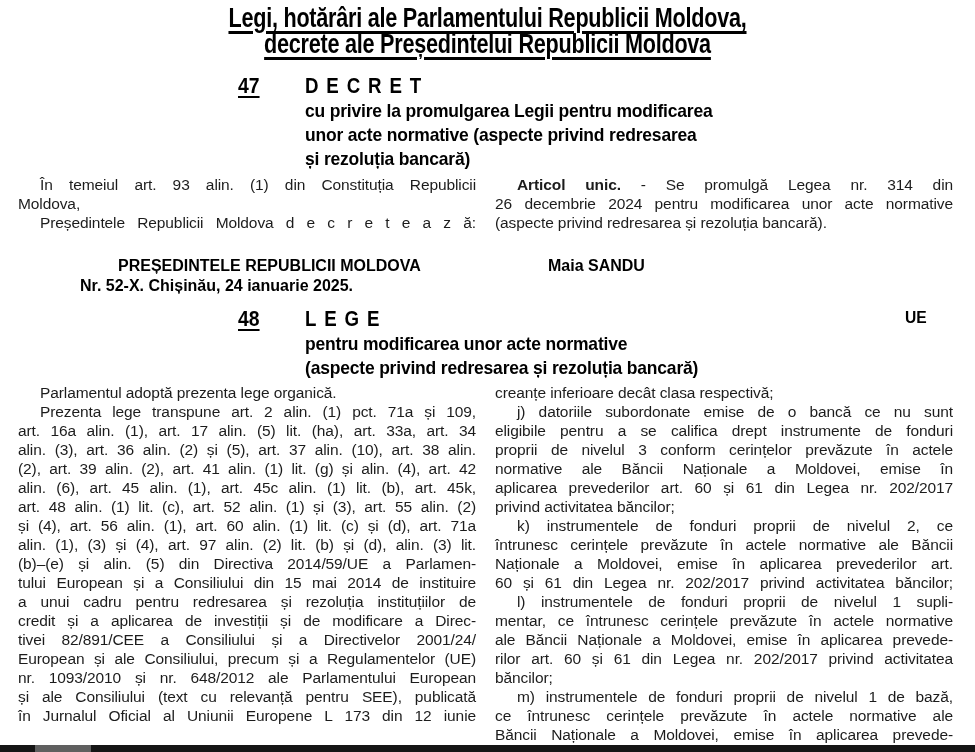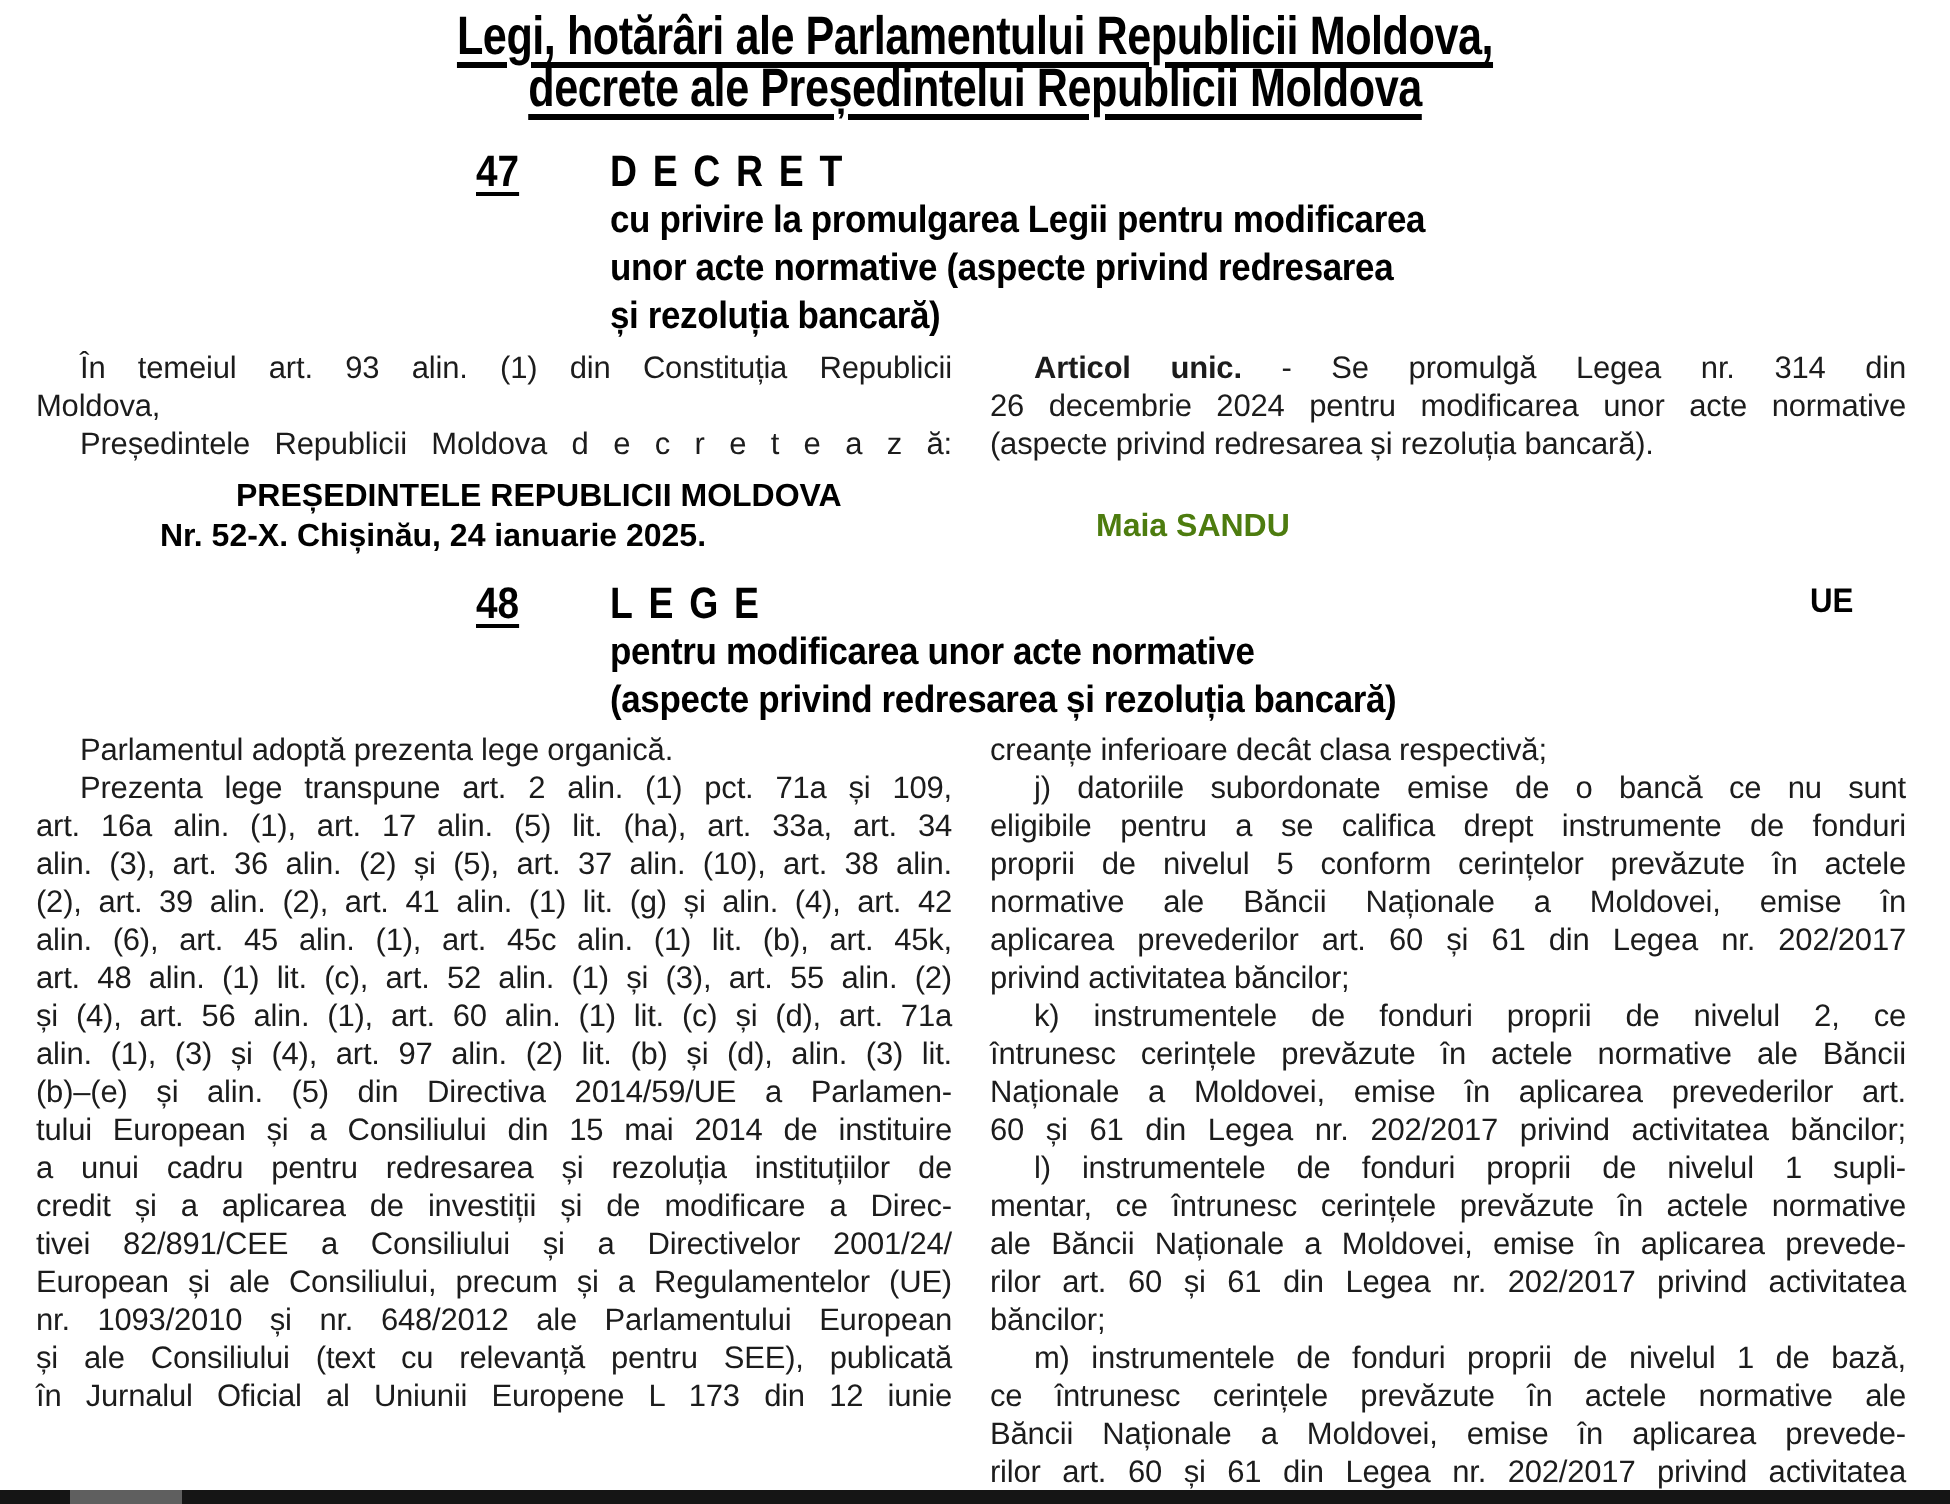--- a/index.html
+++ b/index.html
@@ -62,28 +62,28 @@
     text-align: justify; text-align-last: justify;
     white-space: nowrap; 
     letter-spacing: -0.1px;
   }
   .bodyline { white-space: normal; }
   .bodyline.end { text-align-last: left; }
   .bodyline.ind { text-indent: 22px; }
   .bodyline b { font-weight: bold; }
   .mt4 { margin-top: 4px; }
   
-  .sig-row { position: relative; margin-top: 7px; height: 19px; }
+  .sig-row { position: relative; margin-top: 24px; height: 19px; }
   .sig-left {
     position: absolute; left: 118px; top: 0;
     font-weight: bold; font-size: 16px; line-height: 19px; color: #000;
   }
   .sig-right {
-    position: absolute; left: 548px; top: 15px;
-    font-weight: bold; font-size: 16px; line-height: 19px; color: #4d7c0f;
+    position: absolute; left: 548px; top: 0;
+    font-weight: bold; font-size: 16px; line-height: 19px; color: #000000;
   }
   .nr-date {
     margin-top: 1px; padding-left: 80px;
     font-weight: bold; font-size: 16px; line-height: 19px; color: #000;
   }
   .gap16 { margin-top: 16px; }
   .gap11 { margin-top: 11px; }
   .gap3  { margin-top: 3px; }
   
   .bottom-bar {
@@ -168,21 +168,21 @@
       <div class="bodyline">tivei 82/891/CEE a Consiliului și a Directivelor 2001/24/</div>
       <div class="bodyline">European și ale Consiliului, precum și a Regulamentelor (UE)</div>
       <div class="bodyline">nr. 1093/2010 și nr. 648/2012 ale Parlamentului European</div>
       <div class="bodyline">și ale Consiliului (text cu relevanță pentru SEE), publicată</div>
       <div class="bodyline">în Jurnalul Oficial al Uniunii Europene L 173 din 12 iunie</div>
     </div>
   <div class="colhalf">
       <div class="bodyline end">creanțe inferioare decât clasa respectivă;</div>
       <div class="bodyline ind">j) datoriile subordonate emise de o bancă ce nu sunt</div>
       <div class="bodyline">eligibile pentru a se califica drept instrumente de fonduri</div>
-      <div class="bodyline">proprii de nivelul 5 conform cerințelor prevăzute în actele</div>
+      <div class="bodyline">proprii de nivelul 3 conform cerințelor prevăzute în actele</div>
       <div class="bodyline">normative ale Băncii Naționale a Moldovei, emise în</div>
       <div class="bodyline">aplicarea prevederilor art. 60 și 61 din Legea nr. 202/2017</div>
       <div class="bodyline end">privind activitatea băncilor;</div>
       <div class="bodyline ind">k) instrumentele de fonduri proprii de nivelul 2, ce</div>
       <div class="bodyline">întrunesc cerințele prevăzute în actele normative ale Băncii</div>
       <div class="bodyline">Naționale a Moldovei, emise în aplicarea prevederilor art.</div>
       <div class="bodyline">60 și 61 din Legea nr. 202/2017 privind activitatea băncilor;</div>
       <div class="bodyline ind">l) instrumentele de fonduri proprii de nivelul 1 supli-</div>
       <div class="bodyline">mentar, ce întrunesc cerințele prevăzute în actele normative</div>
       <div class="bodyline">ale Băncii Naționale a Moldovei, emise în aplicarea prevede-</div>

